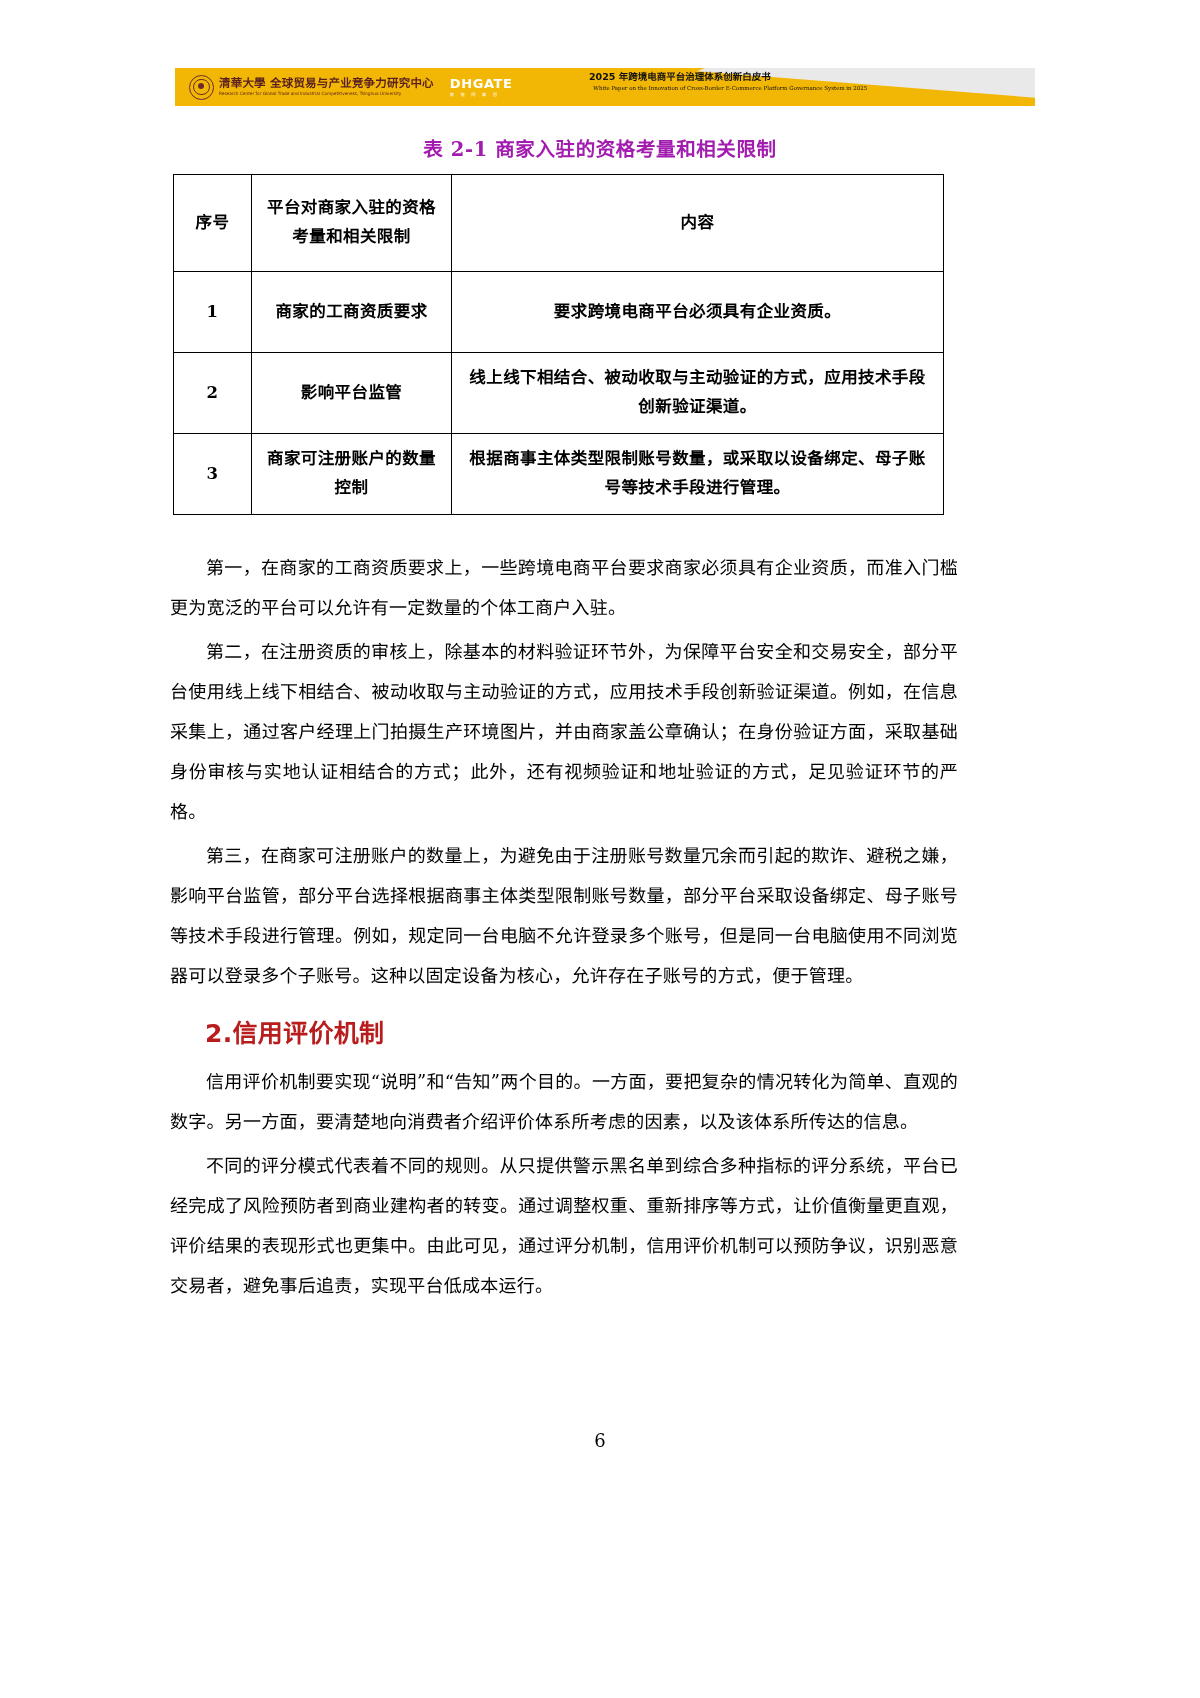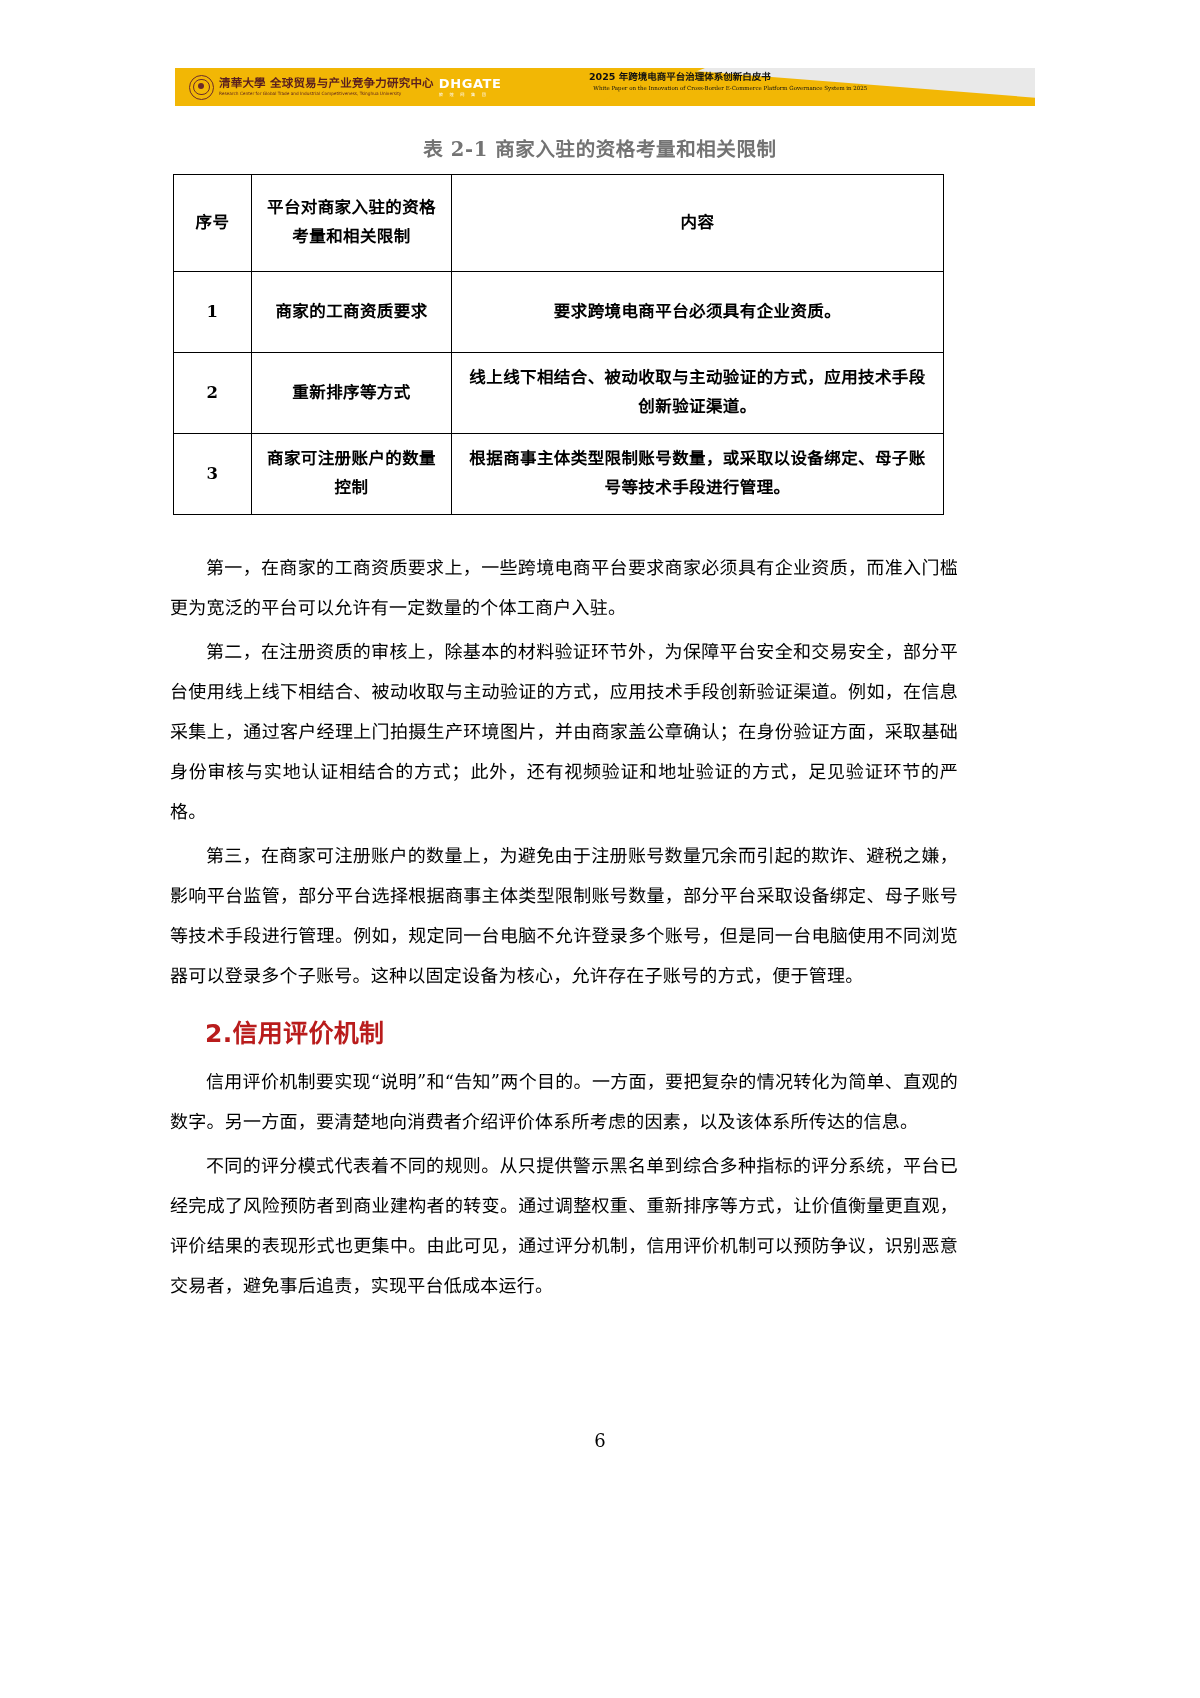--- a/index.html
+++ b/index.html
@@ -112,21 +112,21 @@
   .brand-en {
     font-family: "DejaVu Sans", "Liberation Sans", sans-serif;
     font-size: 4.4px;
     color: #5a1f1f;
     margin-top: 2.5px;
     white-space: nowrap;
     transform: scaleX(0.97);
     transform-origin: left center;
   }
   .dhgate-block {
-    margin-left: 5px;
+    margin-left: 16px;
     display: flex;
     flex-direction: column;
     justify-content: center;
     line-height: 1;
   }
   .dhgate-cn {
     font-family: "DejaVu Sans", "Liberation Sans", sans-serif;
     font-size: 13px;
     font-weight: bold;
     color: #ffffff;
@@ -169,21 +169,21 @@
   #table-caption {
     position: absolute;
     left: 0;
     top: 133px;
     width: 1200px;
     text-align: center;
     font-family: "DejaVu Serif", "Liberation Serif", serif;
     font-weight: bold;
     font-size: 19.5px;
     letter-spacing: 0.6px;
-    color: #737373;
+    color: #a21caf;
   }
 
   
   #data-table {
     position: absolute;
     left: 173px;
     top: 174px;
     width: 770px;
     border-collapse: collapse;
     table-layout: fixed;
@@ -300,21 +300,21 @@
       </tr>
     </thead>
     <tbody>
       <tr>
         <td class="cell-num">1</td>
         <td>商家的工商资质要求</td>
         <td>要求跨境电商平台必须具有企业资质。</td>
       </tr>
       <tr>
         <td class="cell-num">2</td>
-        <td>重新排序等方式</td>
+        <td>影响平台监管</td>
         <td>线上线下相结合、被动收取与主动验证的方式，应用技术手段创新验证渠道。</td>
       </tr>
       <tr>
         <td class="cell-num">3</td>
         <td>商家可注册账户的数量控制</td>
         <td>根据商事主体类型限制账号数量，或采取以设备绑定、母子账号等技术手段进行管理。</td>
       </tr>
     </tbody>
   </table>
 

